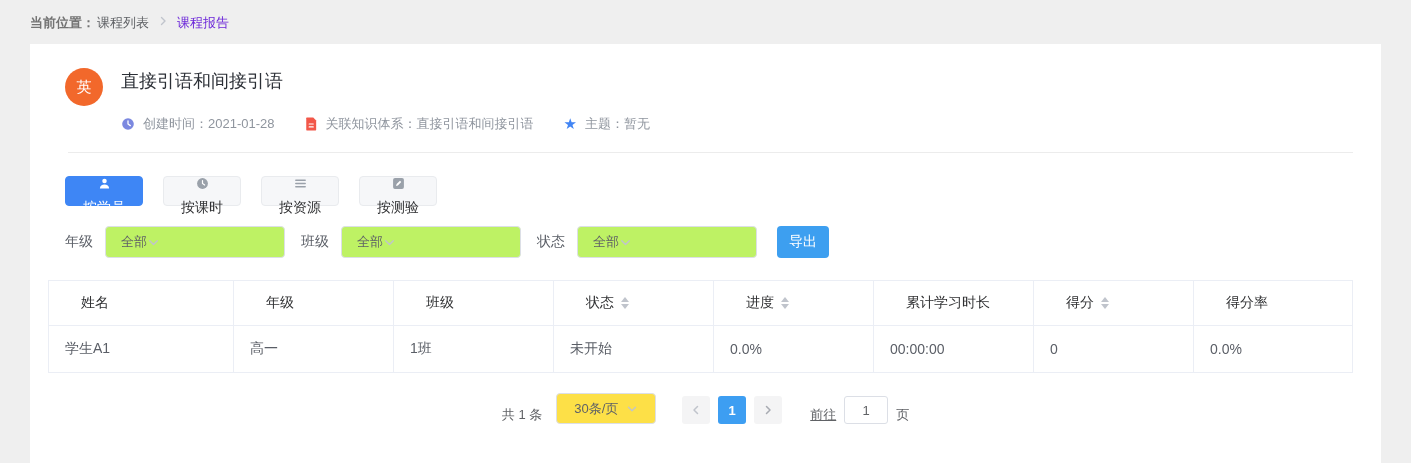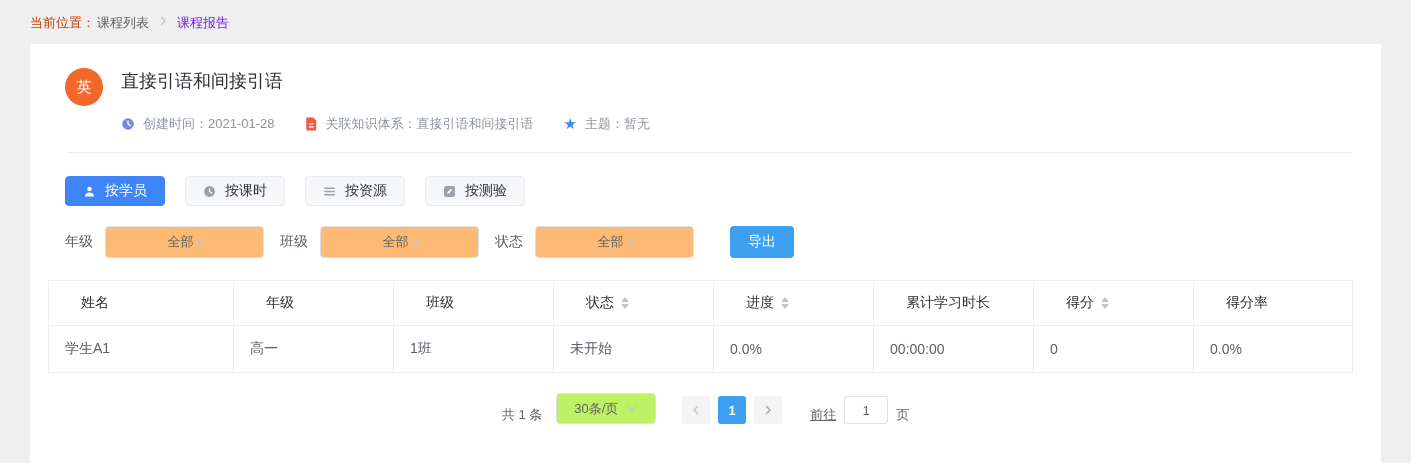--- a/index.html
+++ b/index.html
@@ -8,21 +8,21 @@
     background:#efefef;
     font-family:"Liberation Sans","DejaVu Sans",sans-serif;
     color:#303133;
     overflow:hidden;
   }
   
   .breadcrumb {
     height:44px; padding:14px 0 0 30px;
     display:flex; align-items:flex-start; font-size:13px;
   }
-  .bc-label { font-weight:normal; color:#c2410c; }
+  .bc-label { font-weight:bold; color:#737373; }
   .bc-link { color:#606266; text-decoration:none; margin-left:2px; cursor:pointer; }
   .bc-sep { display:inline-flex; margin:1px 8px 0 8px; }
   .bc-current { color:#6d28d9; }
   
   .card {
     margin:0 30px; background:#fff; min-height:419px;
     padding-top:24px;
   }
   .course-header { display:flex; padding:0 30px 0 35px; }
   .avatar {
@@ -42,36 +42,37 @@
   .star-glyph { color:#4285f4; font-size:15px; line-height:14px; margin-right:8px; }
   .divider { margin:19px 28px 0 38px; border-bottom:1px solid #ececec; }
   
   .tabs { margin:23px 0 0 35px; display:flex; gap:20px; }
   .tab {
     height:30px; padding:0 17px; border-radius:4px;
     display:inline-flex; align-items:center; gap:9px;
     font-size:14px; color:#303133; background:#f6f7f9;
     border:1px solid #e9ebee; cursor:pointer;
     font-family:inherit;
+    flex-direction:column;
   }
   .tab.active { background:#3e86f5; border-color:#3e86f5; color:#fff; }
   .tab-icon { display:inline-flex; }
   
   .filters { margin:20px 30px 0 35px; display:flex; align-items:center; }
   .filter-group { display:flex; align-items:center; margin-right:16px; }
   .filter-label { font-size:14px; color:#5a5e66; margin-right:12px; }
   .select {
-    width:159px; height:32px; border:1px solid #dcdfe6; border-radius:4px;
-    background:#fdba74; display:flex; align-items:center; justify-content:center;
+    width:180px; height:32px; border:1px solid #dcdfe6; border-radius:4px;
+    background:#bef264; display:flex; align-items:center; justify-content:flex-start;
     padding:0 10px 0 15px; cursor:pointer;
   }
   .select-value { font-size:13px; color:#606266; }
   .select-arrow { display:inline-flex; }
   .export-btn {
-    margin-left:20px; width:64px; height:32px; border:none; border-radius:4px;
+    margin-left:4px; width:52px; height:32px; border:none; border-radius:4px;
     background:#3d9ff0; color:#fff; font-size:14px; cursor:pointer;
     font-family:inherit;
   }
   
   .report-table {
     margin:22px 29px 0 18px; width:1304px;
     border-collapse:collapse; table-layout:fixed;
     border:1px solid #ebeef5; font-size:14px;
   }
   .report-table th, .report-table td {
@@ -94,21 +95,21 @@
   }
   
   .pagination {
     margin-top:20px; display:flex; align-items:flex-end; justify-content:center;
     font-size:13px; color:#606266;
   }
   .pg-total { margin-right:14px; }
   .pg-size {
     width:100px; height:31px; border:1px solid #dcdfe6; border-radius:4px;
     display:flex; align-items:center; justify-content:center; gap:8px;
-    background:#bef264; cursor:pointer; margin-right:22px;
+    background:#fde047; cursor:pointer; margin-right:22px;
   }
   .pg-btn {
     width:28px; height:28px; border:none; border-radius:3px; background:#f4f4f5;
     display:inline-flex; align-items:center; justify-content:center;
     cursor:pointer; margin:0 4px;
   }
   .pg-page {
     width:28px; height:28px; border:none; border-radius:3px;
     background:#3d9ef2; color:#fff; font-size:13px; font-weight:bold;
     cursor:pointer; margin:0 4px; font-family:inherit;

